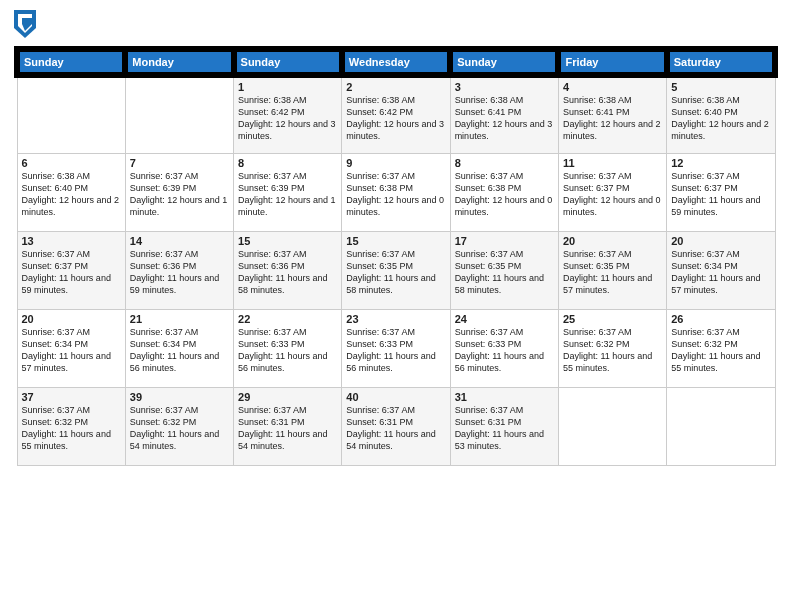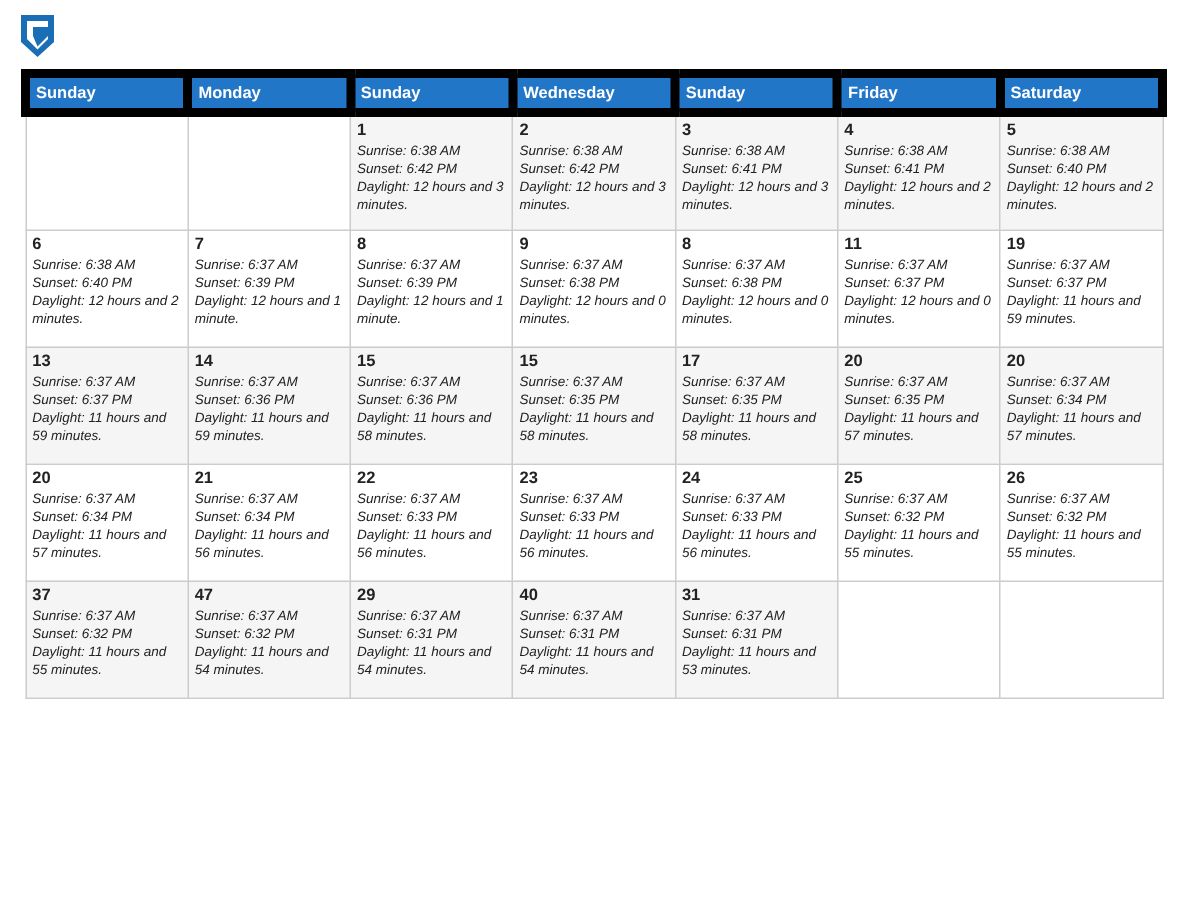--- a/index.html
+++ b/index.html
@@ -83,21 +83,20 @@
     .day-num {
       font-size: 11px;
       font-weight: bold;
       display: block;
       margin-bottom: 1px;
     }
     .day-detail {
       font-size: 9px;
       line-height: 1.35;
       color: #222;
-      font-style: italic;
     }
     td.empty {
       background: #fff !important;
     }
   </style>
 </head>
 <body>
 
 <div class="page">
   <div class="header">
@@ -196,21 +195,21 @@
 Sunset: 6:38 PM
 Daylight: 12 hours and 0 minutes.</div>
           </td>
           <td>
             <span class="day-num">11</span>
             <div class="day-detail" style="white-space: pre-line;">Sunrise: 6:37 AM
 Sunset: 6:37 PM
 Daylight: 12 hours and 0 minutes.</div>
           </td>
           <td>
-            <span class="day-num">19</span>
+            <span class="day-num">12</span>
             <div class="day-detail" style="white-space: pre-line;">Sunrise: 6:37 AM
 Sunset: 6:37 PM
 Daylight: 11 hours and 59 minutes.</div>
           </td>
         </tr>
         <tr>
           <td>
             <span class="day-num">13</span>
             <div class="day-detail" style="white-space: pre-line;">Sunrise: 6:37 AM
 Sunset: 6:37 PM
@@ -298,21 +297,21 @@
           </td>
         </tr>
         <tr>
           <td>
             <span class="day-num">37</span>
             <div class="day-detail" style="white-space: pre-line;">Sunrise: 6:37 AM
 Sunset: 6:32 PM
 Daylight: 11 hours and 55 minutes.</div>
           </td>
           <td>
-            <span class="day-num">47</span>
+            <span class="day-num">39</span>
             <div class="day-detail" style="white-space: pre-line;">Sunrise: 6:37 AM
 Sunset: 6:32 PM
 Daylight: 11 hours and 54 minutes.</div>
           </td>
           <td>
             <span class="day-num">29</span>
             <div class="day-detail" style="white-space: pre-line;">Sunrise: 6:37 AM
 Sunset: 6:31 PM
 Daylight: 11 hours and 54 minutes.</div>
           </td>

